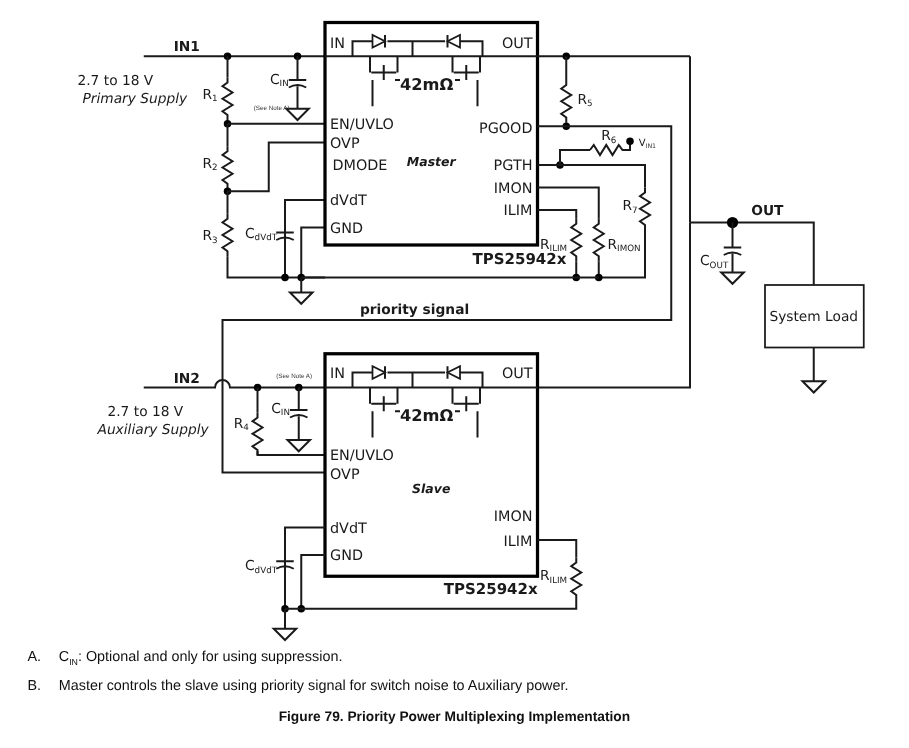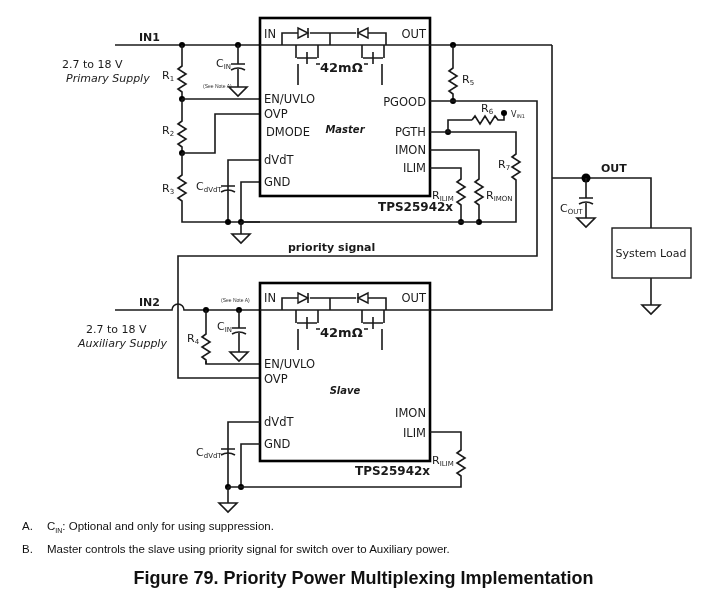--- a/index.html
+++ b/index.html
@@ -10,21 +10,21 @@
   .dot { fill:#000; }
   .pin { font-family:"DejaVu Sans", sans-serif; font-size:11.5px; fill:#1a1a1a; }
   .lbl { font-family:"DejaVu Sans", sans-serif; font-size:11px; fill:#1a1a1a; }
   .bold { font-weight:bold; }
   .ital { font-style:italic; }
   .sub { font-size:7px; }
   .tiny { font-size:5px; fill:#333; }
   .notes { position:absolute; left:22px; top:520px; font-size:11.5px; color:#111; font-family:"Liberation Sans", sans-serif; }
   .note { display:flex; margin-bottom:9px; }
   .note .k { width:25px; }
-  .caption { position:absolute; left:0; width:727px; top:568px; text-align:center; font-weight:bold; font-size:18px; font-family:"Liberation Sans", sans-serif; color:#111; }
+  .caption { position:absolute; left:0; width:727px; top:568px; text-align:center; font-weight:bold; font-size:11px; font-family:"Liberation Sans", sans-serif; color:#111; }
 </style>
 </head>
 <body>
 
 <svg id="schem" width="727" height="515" viewBox="0 0 727 515">
   <defs>
     <g id="resV">
         <path class="w" d="M0,0 l0,4 l-4,3 l8,5 l-8,5 l8,5 l-8,5 l4,3 l0,4"></path>
       </g>
     <g id="gnd">
@@ -205,16 +205,16 @@
   </g>
 </svg>
 
 <div class="notes">
   <div class="note">
     <span class="k">A.</span>
     <span><span>C</span><sub style="font-size:7px">IN</sub><span>: Optional and only for using suppression.</span></span>
   </div>
   <div class="note">
     <span class="k">B.</span>
-    <span>Master controls the slave using priority signal for switch over to Auxiliary power.</span>
+    <span>Master controls the slave using priority signal for switch noise to Auxiliary power.</span>
   </div>
 </div>
 <div class="caption">Figure 79.  Priority Power Multiplexing Implementation</div>
 
 </body></html>

